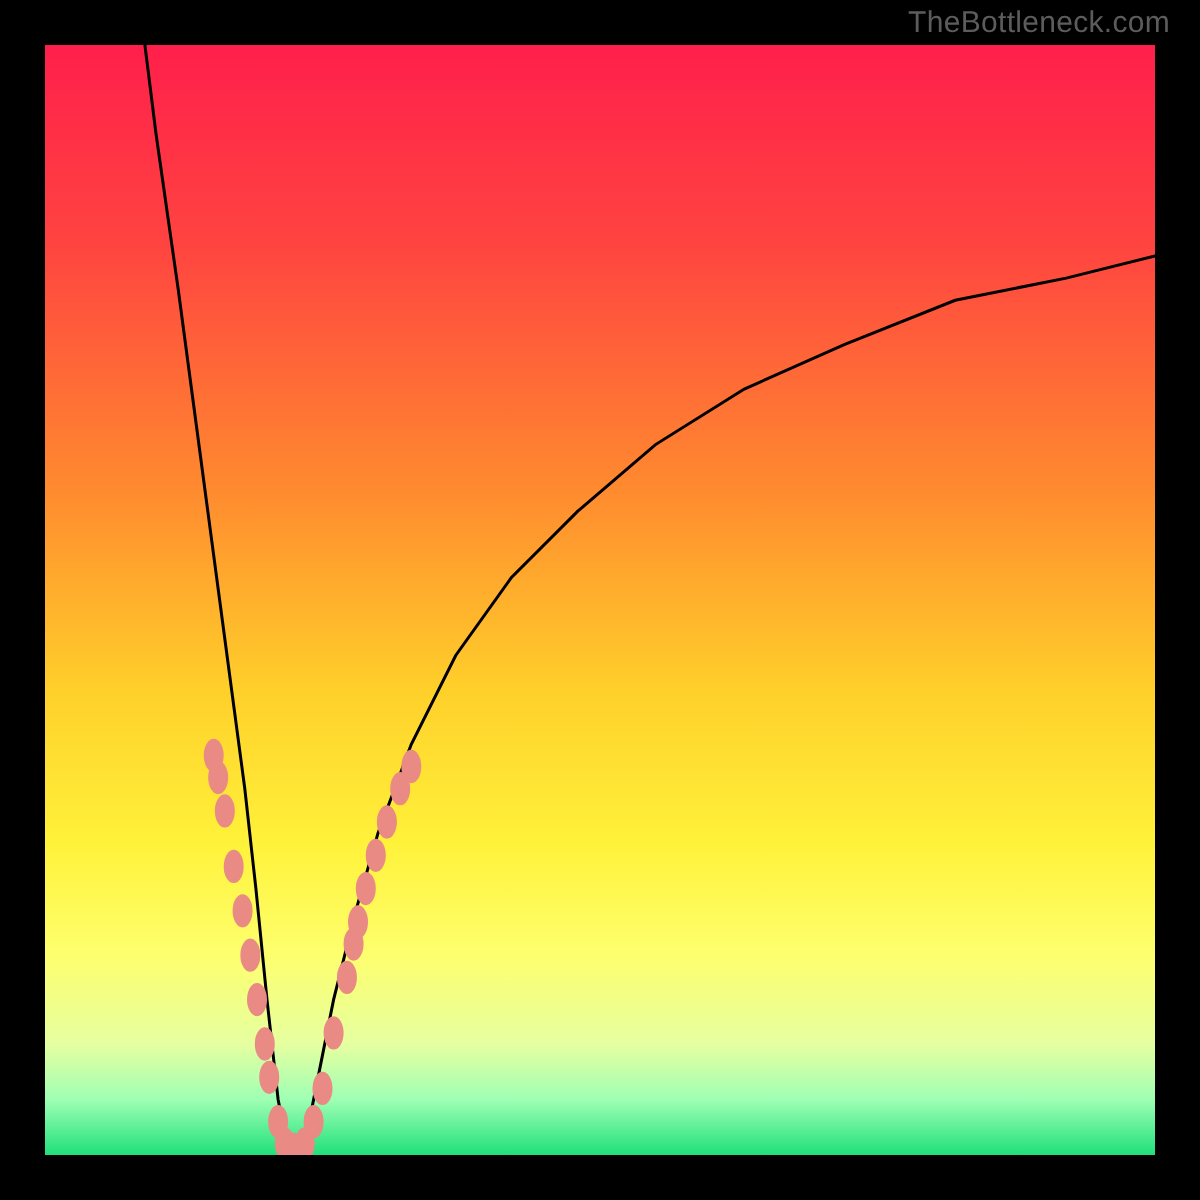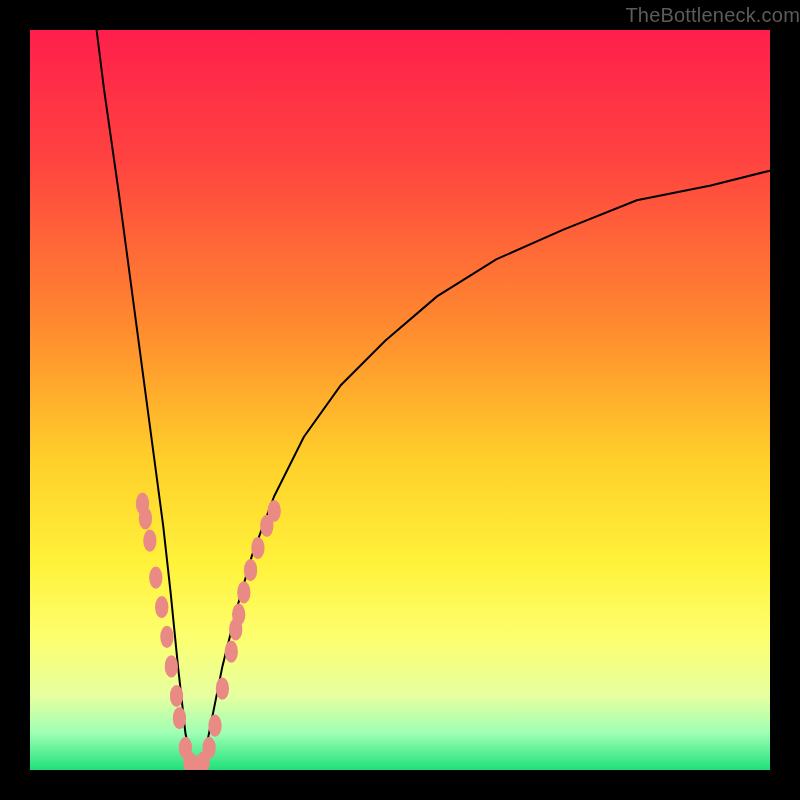--- a/index.html
+++ b/index.html
@@ -32,21 +32,21 @@
   svg.curve {
     position: absolute;
     inset: 0;
     width: 100%;
     height: 100%;
     overflow: visible;
   }
   .watermark {
     position: absolute;
     top: 4px;
-    right: 0;
+    right: 20px;
     color: #5c5c5c;
     font-size: 20px;
     font-weight: 500;
     letter-spacing: 0.2px;
   }
 </style>
 </head>
 <body>
 
 <div class="frame">

